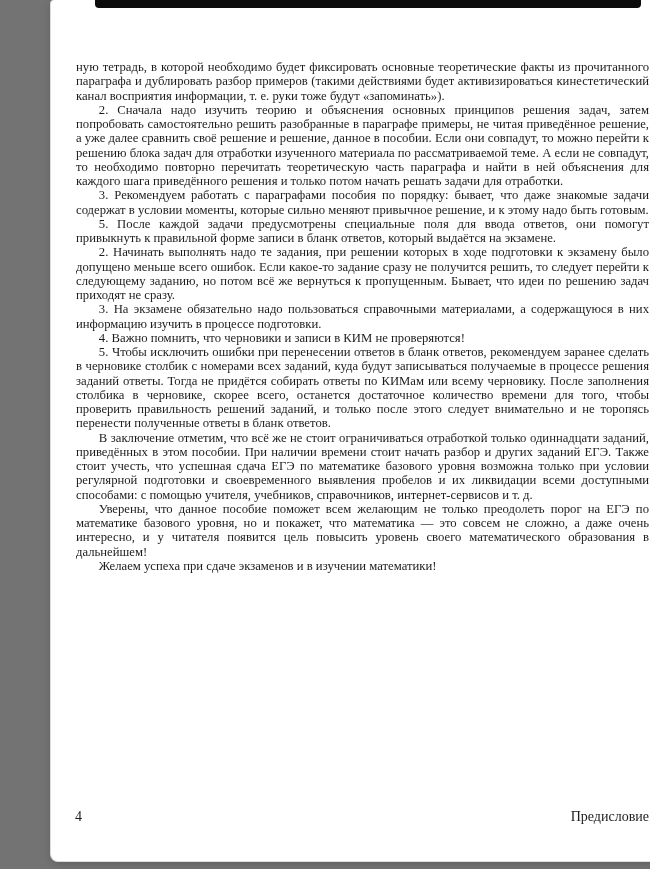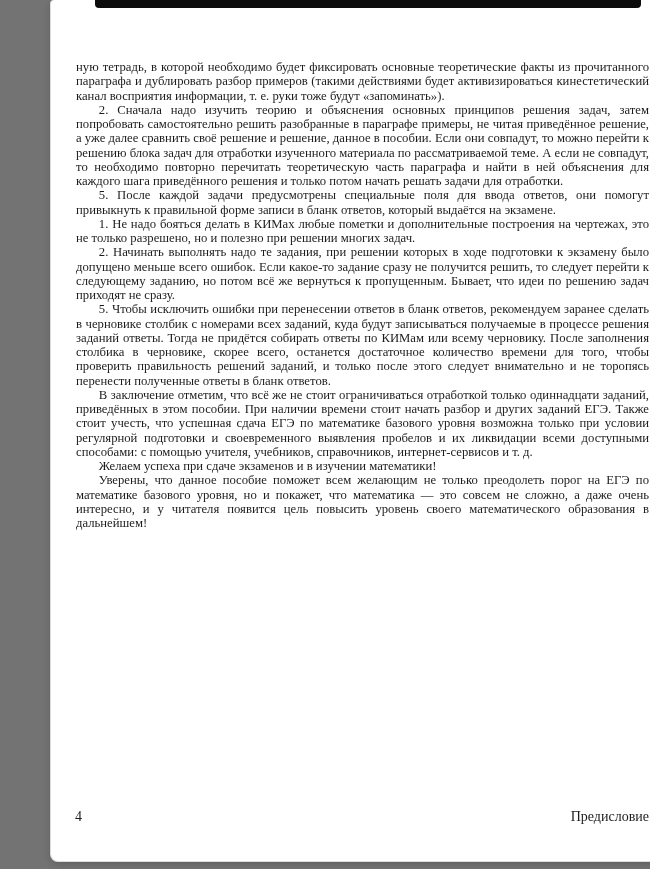--- a/index.html
+++ b/index.html
@@ -69,27 +69,29 @@
 </head>
 <body>
 
 <div class="stage">
   <div class="page">
     <div class="top-edge"></div>
 
     <div class="text-block">
       <p class="para">ную тетрадь, в которой необходимо будет фиксировать основные теоретические факты из прочитанного параграфа и дублировать разбор примеров (такими действиями будет активизироваться кинестетический канал восприятия информации, т. е. руки тоже будут «запоминать»).</p>
       <p class="para">2. Сначала надо изучить теорию и объяснения основных принципов решения задач, затем попробовать самостоятельно решить разобранные в параграфе примеры, не читая приведённое решение, а уже далее сравнить своё решение и решение, данное в пособии. Если они совпадут, то можно перейти к решению блока задач для отработки изученного материала по рассматриваемой теме. А если не совпадут, то необходимо повторно перечитать теоретическую часть параграфа и найти в ней объяснения для каждого шага приведённого решения и только потом начать решать задачи для отработки.</p>
+      <p class="para">3. Рекомендуем работать с параграфами пособия по порядку: бывает, что даже знакомые задачи содержат в условии моменты, которые сильно меняют привычное решение, и к этому надо быть готовым.</p>
       <p class="para">5. После каждой задачи предусмотрены специальные поля для ввода ответов, они помогут привыкнуть к правильной форме записи в бланк ответов, который выдаётся на экзамене.</p>
-      <p class="para">1. Не надо бояться делать в КИМах любые пометки и дополнительные построения на чертежах, это не только разрешено, но и полезно при решении многих задач.</p>
       <p class="para">2. Начинать выполнять надо те задания, при решении которых в ходе подготовки к экзамену было допущено меньше всего ошибок. Если какое-то задание сразу не получится решить, то следует перейти к следующему заданию, но потом всё же вернуться к пропущенным. Бывает, что идеи по решению задач приходят не сразу.</p>
+      <p class="para">3. На экзамене обязательно надо пользоваться справочными материалами, а содержащуюся в них информацию изучить в процессе подготовки.</p>
+      <p class="para">4. Важно помнить, что черновики и записи в КИМ не проверяются!</p>
       <p class="para">5. Чтобы исключить ошибки при перенесении ответов в бланк ответов, рекомендуем заранее сделать в черновике столбик с номерами всех заданий, куда будут записываться получаемые в процессе решения заданий ответы. Тогда не придётся собирать ответы по КИМам или всему черновику. После заполнения столбика в черновике, скорее всего, останется достаточное количество времени для того, чтобы проверить правильность решений заданий, и только после этого следует внимательно и не торопясь перенести полученные ответы в бланк ответов.</p>
       <p class="para">В заключение отметим, что всё же не стоит ограничиваться отработкой только одиннадцати заданий, приведённых в этом пособии. При наличии времени стоит начать разбор и других заданий ЕГЭ. Также стоит учесть, что успешная сдача ЕГЭ по математике базового уровня возможна только при условии регулярной подготовки и своевременного выявления пробелов и их ликвидации всеми доступными способами: с помощью учителя, учебников, справочников, интернет-сервисов и т. д.</p>
+      <p class="para">Уверены, что данное пособие поможет всем желающим не только преодолеть порог на ЕГЭ по математике базового уровня, но и покажет, что математика — это совсем не сложно, а даже очень интересно, и у читателя появится цель повысить уровень своего математического образования в дальнейшем!</p>
       <p class="para">Желаем успеха при сдаче экзаменов и в изучении математики!</p>
-      <p class="para">Уверены, что данное пособие поможет всем желающим не только преодолеть порог на ЕГЭ по математике базового уровня, но и покажет, что математика — это совсем не сложно, а даже очень интересно, и у читателя появится цель повысить уровень своего математического образования в дальнейшем!</p>
     </div>
 
     <div class="footer">
       <span>4</span>
       <span>Предисловие</span>
     </div>
   </div>
 </div>
 
 </body></html>

